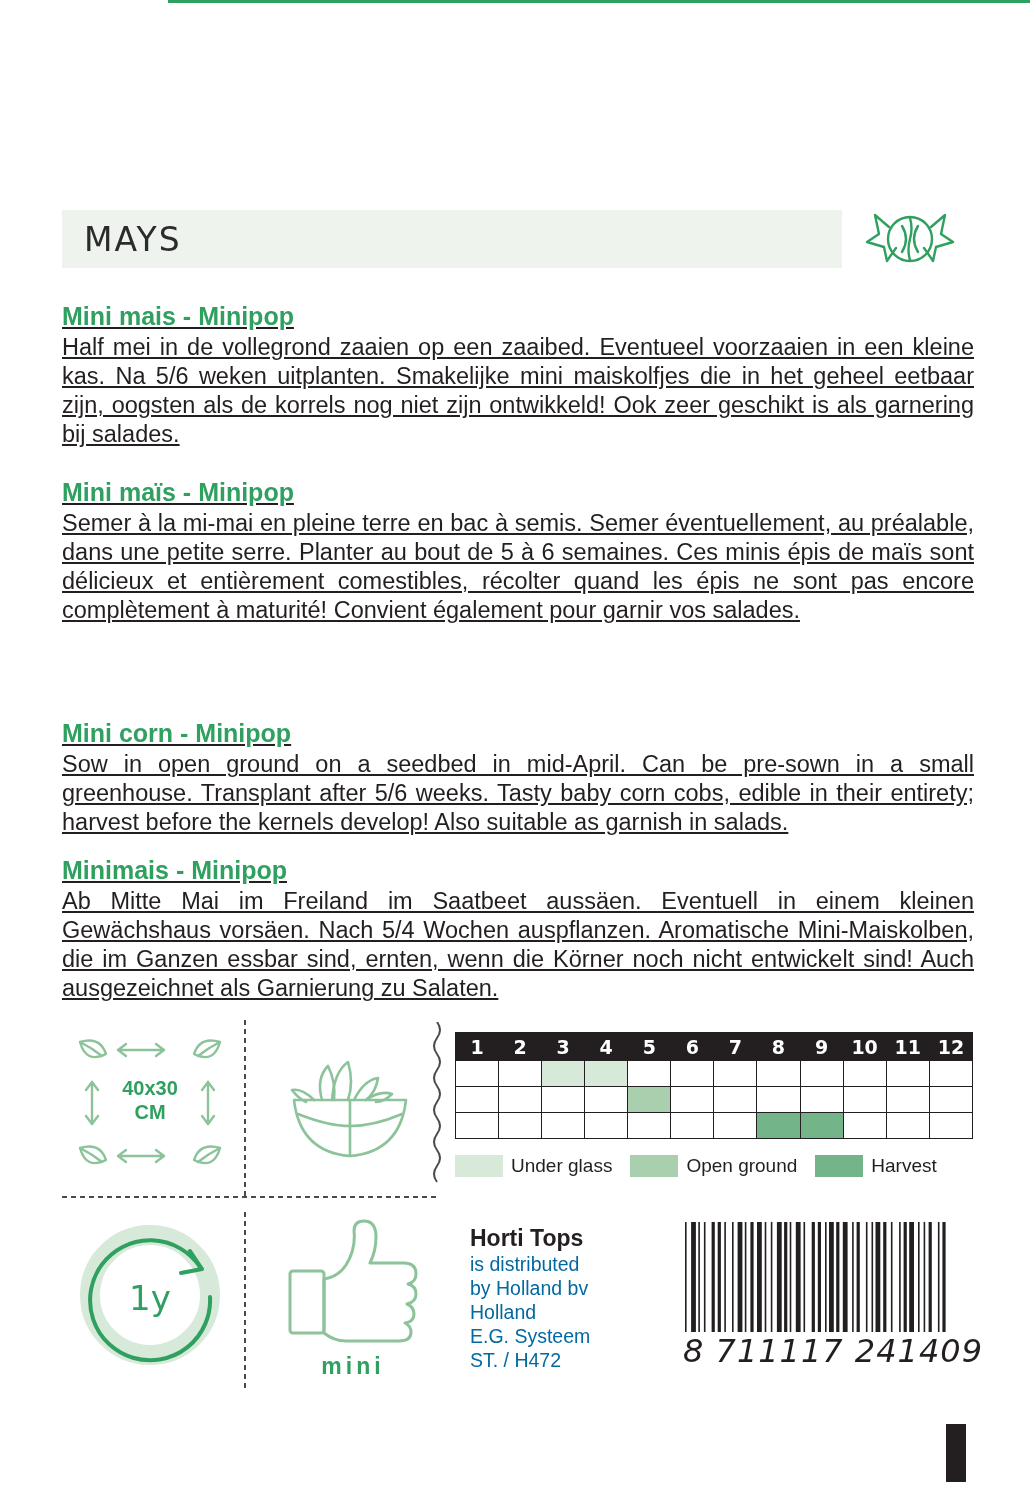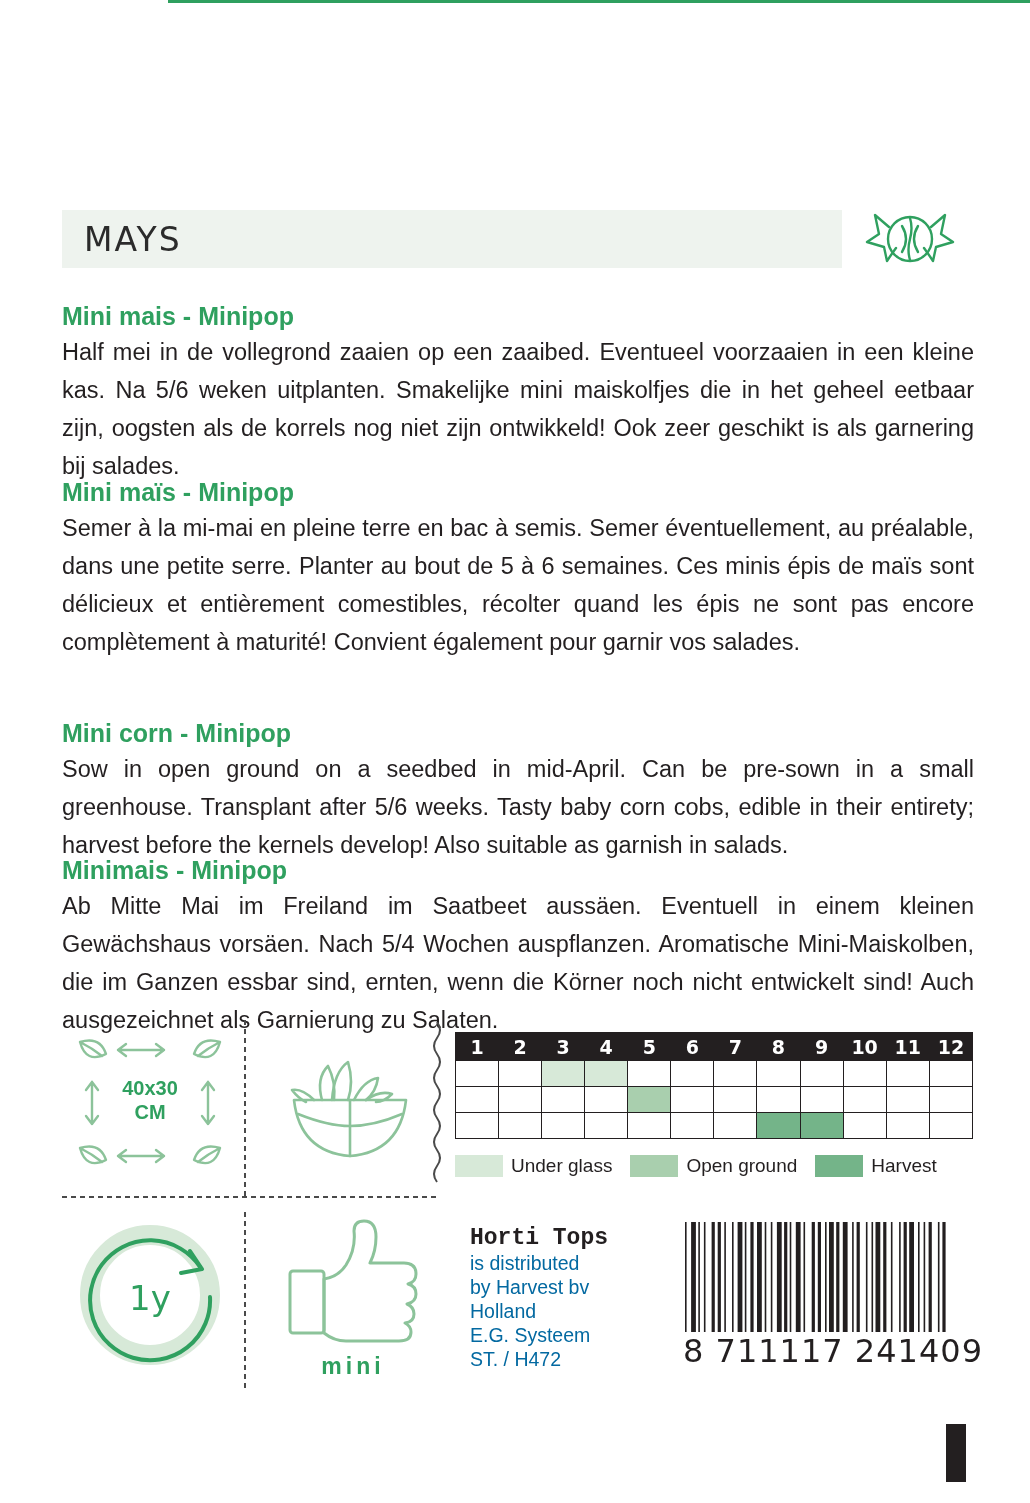--- a/index.html
+++ b/index.html
@@ -26,27 +26,27 @@
     display:flex; align-items:center;
   }
   .header-title {
     font-size:33px; letter-spacing:2px; color:#2b2b2b;
     padding-left:22px; font-family:"DejaVu Sans", sans-serif; font-weight:400;
   }
   .header-icon {
     position:absolute; left:862px; top:196px; width:96px; height:86px;
   }
   
-  .block { position:absolute; left:62px; width:912px; }
+  .block { position:absolute; left:62px; width:912px;text-decoration:underline; }
   .block h2 {
     margin:0 0 2px 0; font-size:25px; color:#2fa05f; font-weight:bold;
     letter-spacing:0px;
   }
   .block p {
-    margin:0; font-size:23.5px; line-height:38px; color:#231f20;
+    margin:0; font-size:23.5px; line-height:29px; color:#231f20;
     text-align:justify; word-spacing:0px;
   }
   #b-nl { top:302px; }
   #b-fr { top:478px; }
   #b-en { top:682px;margin-top:37px; }
   #b-de { top:856px; }
 
   
   .panel { position:absolute; }
   
@@ -102,24 +102,24 @@
 
   .legend {
     position:absolute; left:455px; top:1155px; width:518px;
     display:flex; align-items:center; font-size:19px; color:#231f20;
   }
   .legend .item { display:flex; align-items:center; margin-right:18px;text-align:right; }
   .legend .sw { width:48px; height:22px; margin-right:8px; }
 
   
   .brand { position:absolute; left:470px; top:1225px; width:200px; }
-  .brand .name { font-size:23px; font-weight:bold; color:#231f20;font-family:Liberation Mono, monospace; }
+  .brand .name { font-size:23px; font-weight:bold; color:#231f20; }
   .brand .line { font-size:19.5px; color:#0369a1; line-height:24px; }
 
-  .barcode { position:absolute; left:683px; top:1222px; width:278px; height:150px; }
+  .barcode { position:absolute; left:683px; top:1222px; width:278px; height:150px;font-style:italic; }
   .barcode .bars { position:absolute; left:0; top:0; width:278px; height:110px; }
   .barcode .digits {
     position:absolute; left:0; top:110px; width:278px;
     font-family:"DejaVu Sans", sans-serif; font-size:32px; letter-spacing:1px;
     color:#231f20; text-align:center; white-space:nowrap;
   }
   .blackmark {
     position:absolute; left:946px; top:1424px; width:20px; height:58px;
     background:#231f20;
   }
@@ -309,21 +309,21 @@
     </div>
     <div class="item">
       <span class="sw c-harv"></span>
       <span>Harvest</span>
     </div>
   </div>
 
   <div class="brand">
     <div class="name">Horti Tops</div>
     <div class="line">is distributed</div>
-    <div class="line">by Harvest bv</div>
+    <div class="line">by Holland bv</div>
     <div class="line">Holland</div>
     <div class="line">E.G. Systeem</div>
     <div class="line">ST. / H472</div>
   </div>
 
   <div class="barcode">
     <svg class="bars" id="barcode-bars" viewBox="0 0 278 110" preserveAspectRatio="none">
         <rect x="2.0" y="0" width="1.6" height="110" fill="#231f20"></rect>
         <rect x="8.1" y="0" width="4.8" height="110" fill="#231f20"></rect>
         <rect x="15.3" y="0" width="1.6" height="110" fill="#231f20"></rect>

